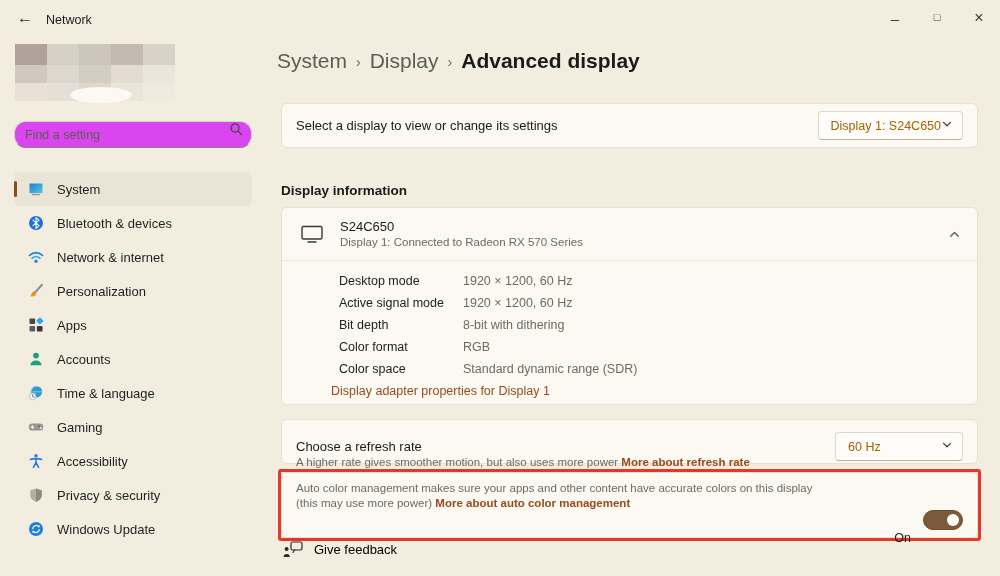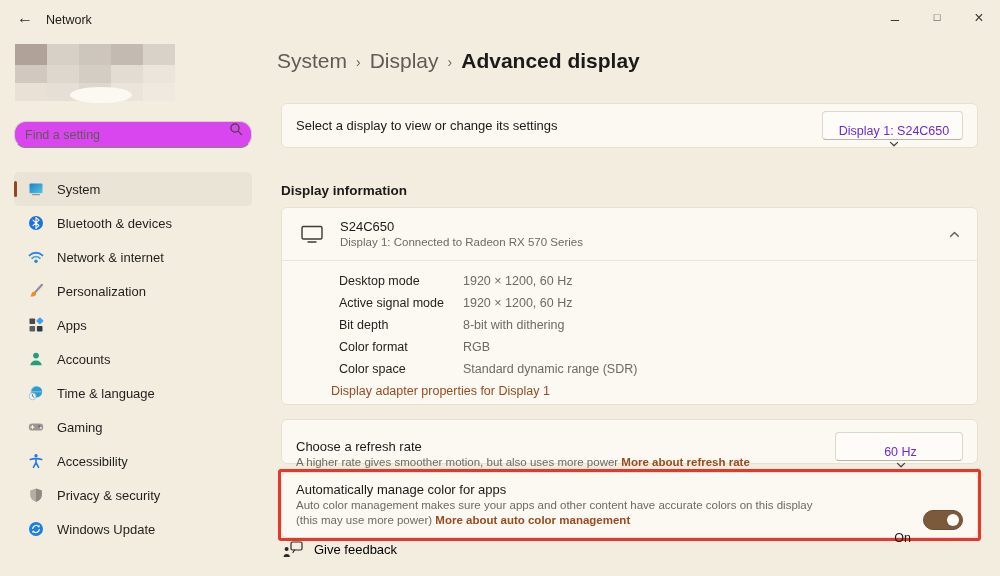--- a/index.html
+++ b/index.html
@@ -81,21 +81,21 @@
   .card-row { display:flex; align-items:center; padding:0 14px; }
 
   .card1 { top:103px; height:45px; }
   .card1 .card-row { height:100%; }
   .card1-label { font-size:13px; }
 
   .dropdown {
     margin-left:auto; height:29px; min-width:128px;
     background:#fdfcf8; border:1px solid #ddd7c9; border-bottom-color:#b9b3a5;
     border-radius:4px; display:flex; align-items:center; justify-content:space-between;
-    padding:12px 9px 0 12px; font-size:12.5px; color:#6d28d9;flex-direction:column;
+    padding:0 9px 0 12px; font-size:12.5px; color:#a16207;
   }
   .dd-display { min-width:141px; }
 
   .section-title { position:absolute; left:281px; top:183px; font-size:13.5px; font-weight:700; }
 
   .card2 { top:207px; height:198px; }
   .di-header { height:53px; display:flex; align-items:center; padding:0 16px;
     border-bottom:1px solid #ece6d8; }
   .monitor-icon { margin:0 16px 0 2px; display:flex; }
   .di-title { font-size:13px; color:#1b1a19; line-height:16px; }
@@ -390,21 +390,20 @@
       <svg width="12" height="12" viewBox="0 0 12 12">
           <path d="M2.5 4.4 L6 7.8 L9.5 4.4" stroke="#454239" stroke-width="1.3" fill="none" stroke-linecap="round" stroke-linejoin="round"></path>
         </svg>
     </span>
   </div>
 </div>
 
 <div class="card card4">
   <div class="annotation-box"></div>
   <div class="card4-inner">
-    <div class="row-title">Automatically manage color for apps</div>
     <div class="row-desc">
       <span>Auto color management makes sure your apps and other content have accurate colors on this display (this may use more power) </span><span class="inline-link">More about auto color management</span>
     </div>
   </div>
   <div class="toggle-wrap">
     <span class="toggle-label">On</span>
     <span class="toggle">
       <span class="toggle-knob"></span>
     </span>
   </div>

